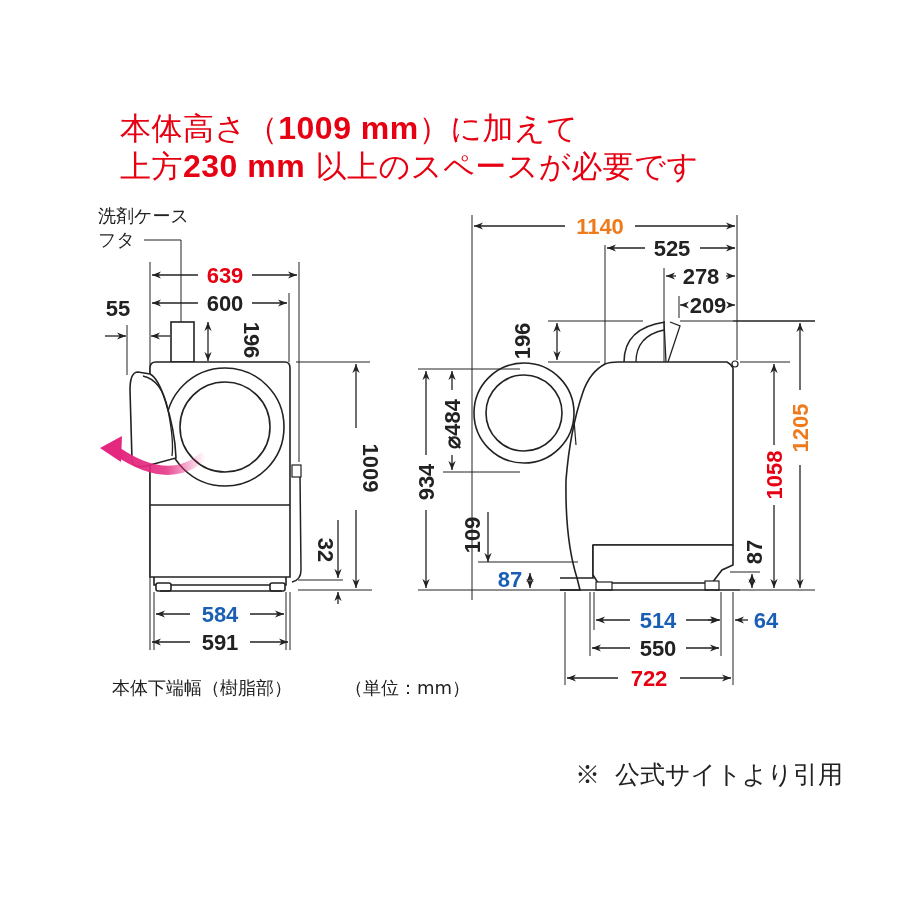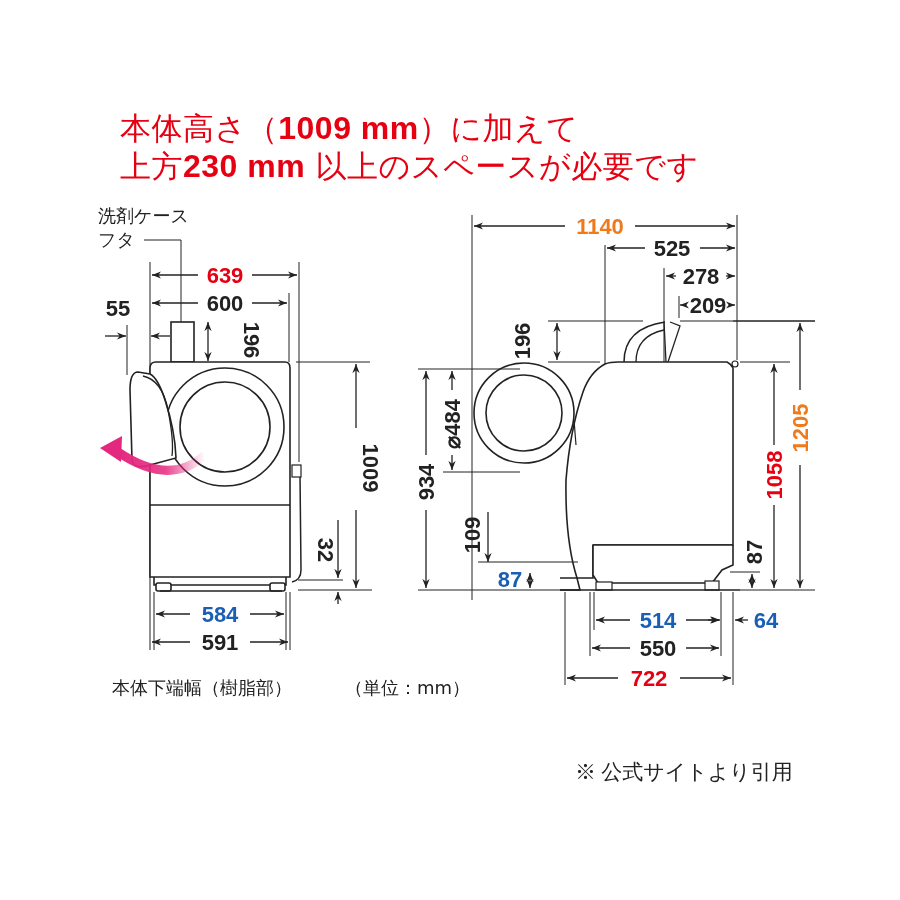--- a/index.html
+++ b/index.html
@@ -6,22 +6,22 @@
   body { width:900px; height:900px; position:relative; overflow:hidden;
          font-family:"Liberation Sans", "DejaVu Sans", sans-serif; }
   .headline { position:absolute; left:120px; color:#e60012; font-size:31px;
               letter-spacing:0.5px; white-space:nowrap; font-family:"DejaVu Sans", sans-serif; }
   .headline b { font-family:"Liberation Sans", sans-serif; font-weight:bold; font-size:32px; }
   #hl1 { top:108px; }
   #hl2 { top:146px;text-align:center; }
   svg { position:absolute; left:0; top:0; }
   .dim { font-family:"Liberation Sans", sans-serif; font-weight:bold; font-size:22px; }
   .lbl { font-family:"DejaVu Sans", sans-serif; font-size:18px; fill:#222; }
-  .credit { position:absolute; left:575px; top:758px; font-size:21px; color:#222;
-            font-family:Liberation Serif, serif; white-space:nowrap; }
+  .credit { position:absolute; left:575px; top:758px; font-size:25px; color:#222;
+            font-family:Liberation Mono, monospace; white-space:nowrap; }
 </style>
 </head>
 <body>
 
 <div class="headline" id="hl1"><span>本体高さ（</span><b>1009 mm</b><span>）に加えて</span></div>
 <div class="headline" id="hl2"><span>上方</span><b>230 mm</b><span> 以上のスペースが必要です</span></div>
 
 <svg width="900" height="900" viewBox="0 0 900 900">
   <defs>
     <marker id="ah" viewBox="0 0 10 10" refX="10" refY="5" markerWidth="7" markerHeight="7" orient="auto-start-reverse">

